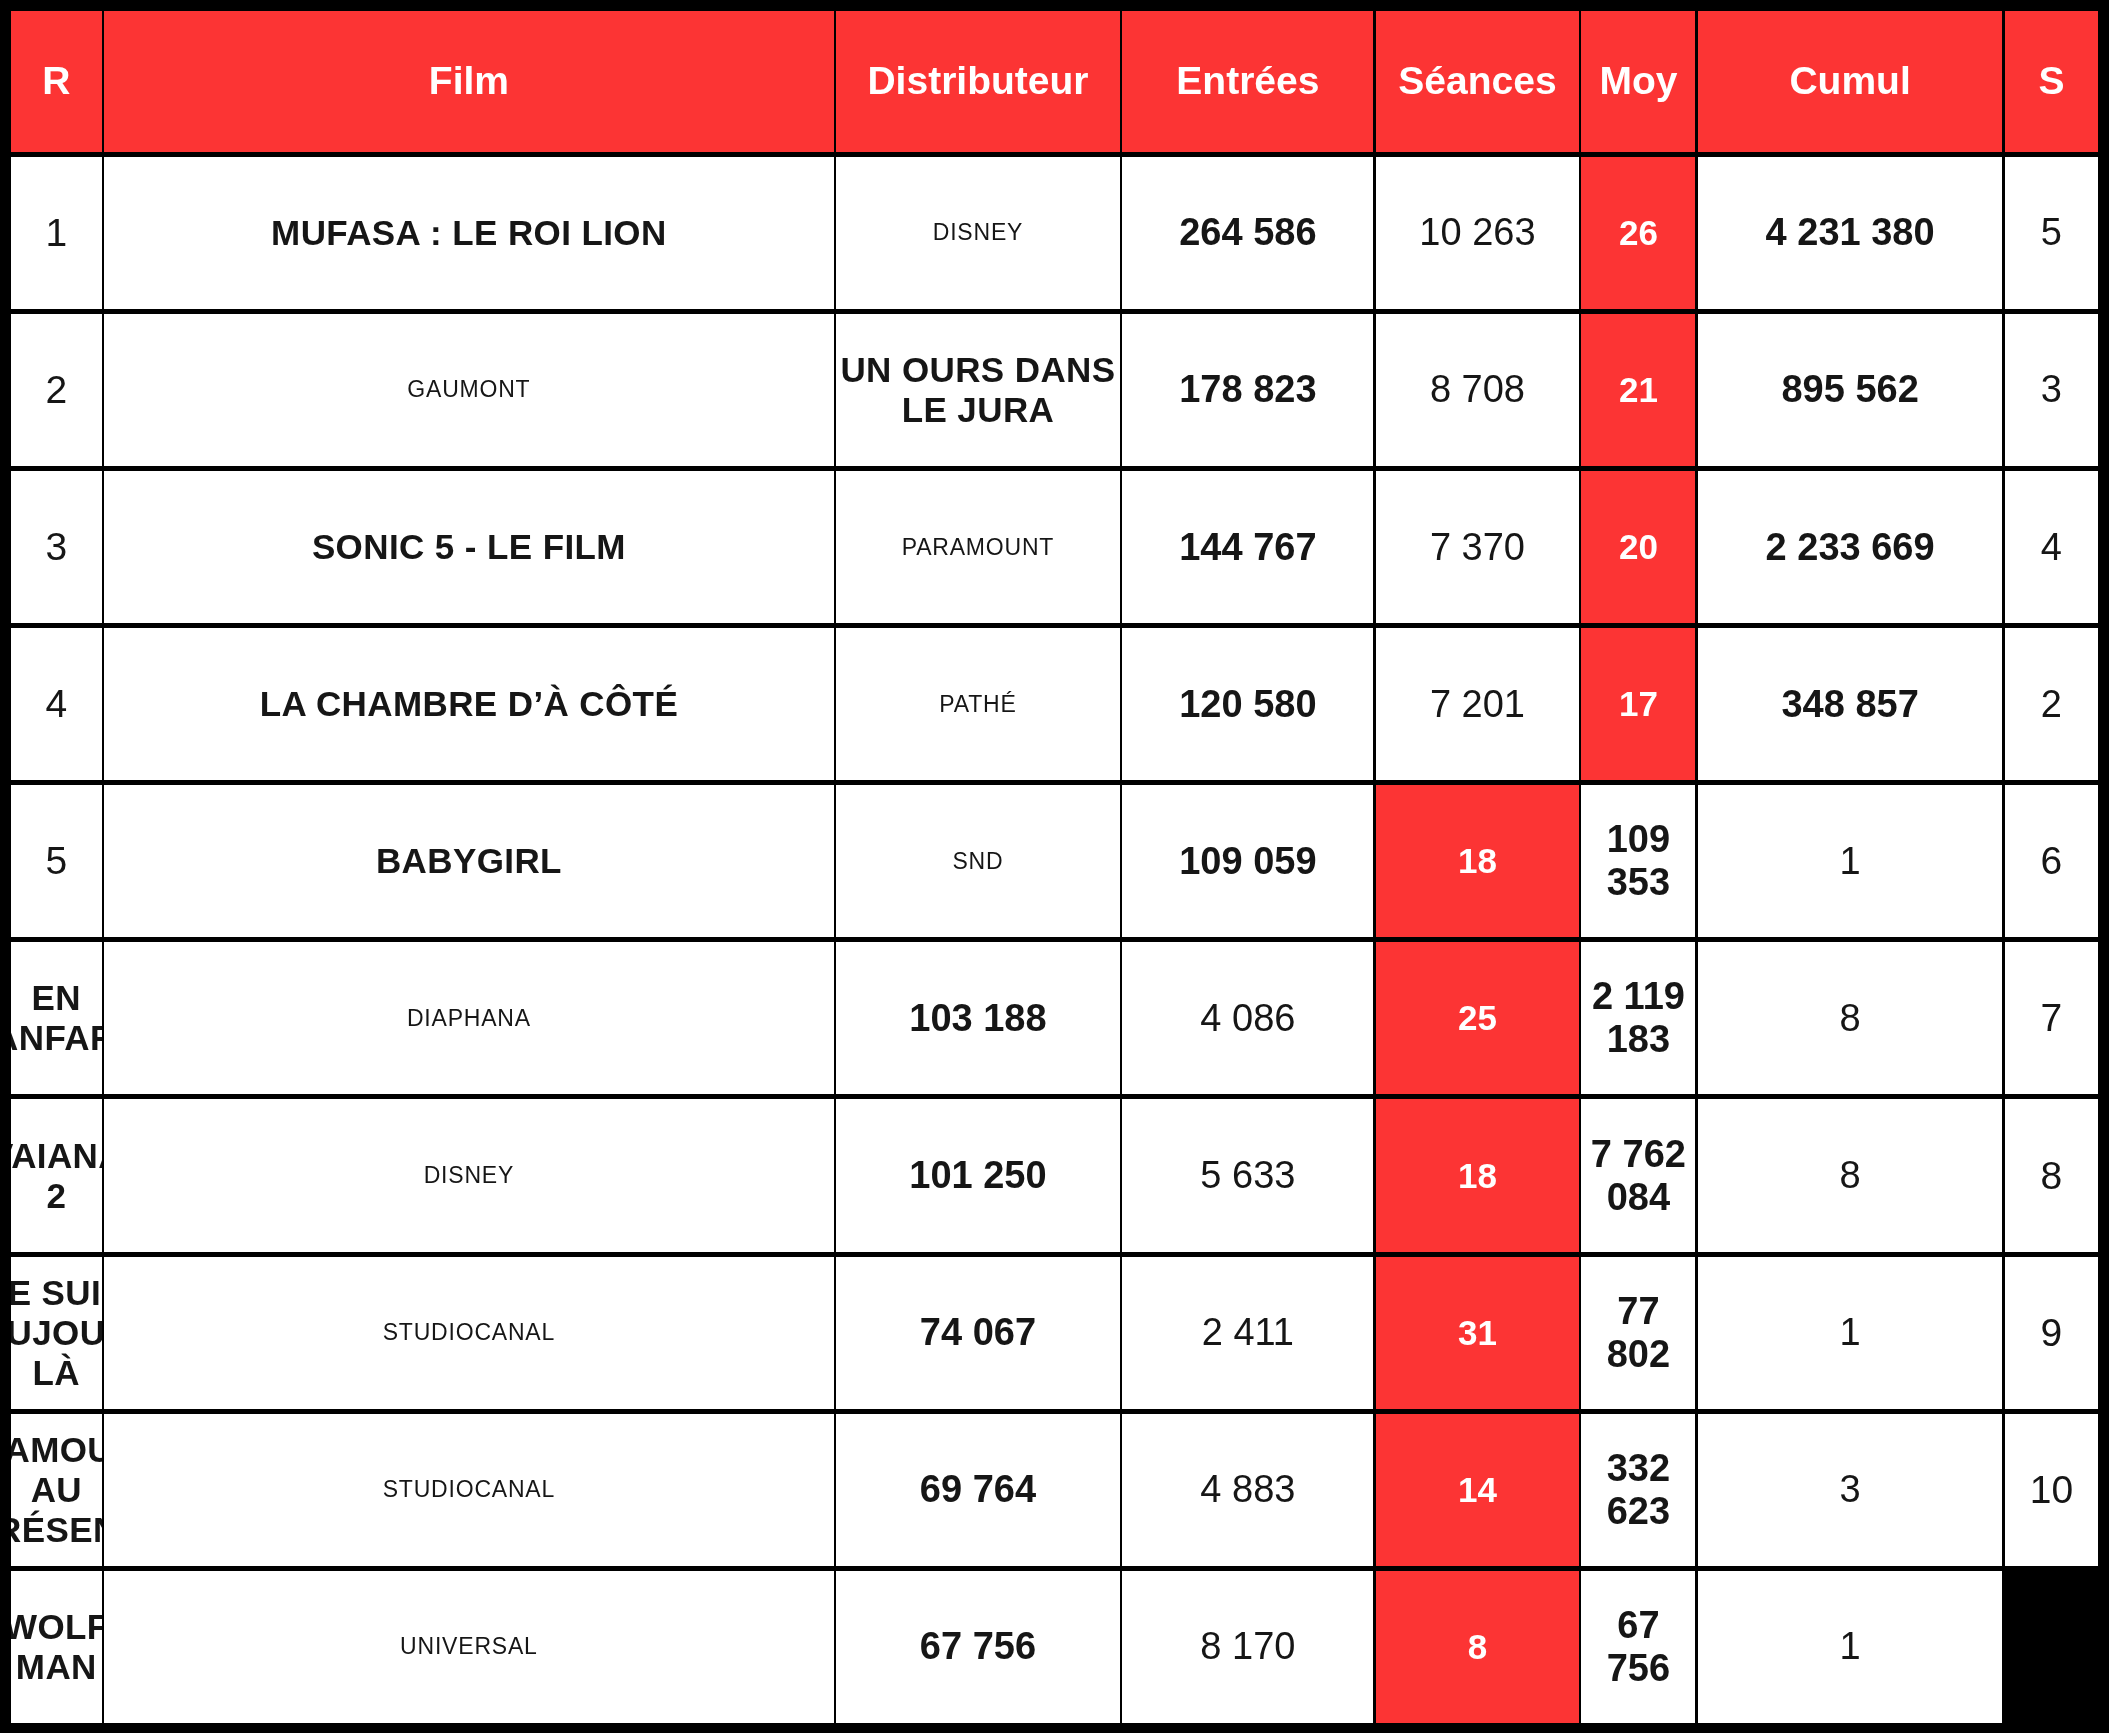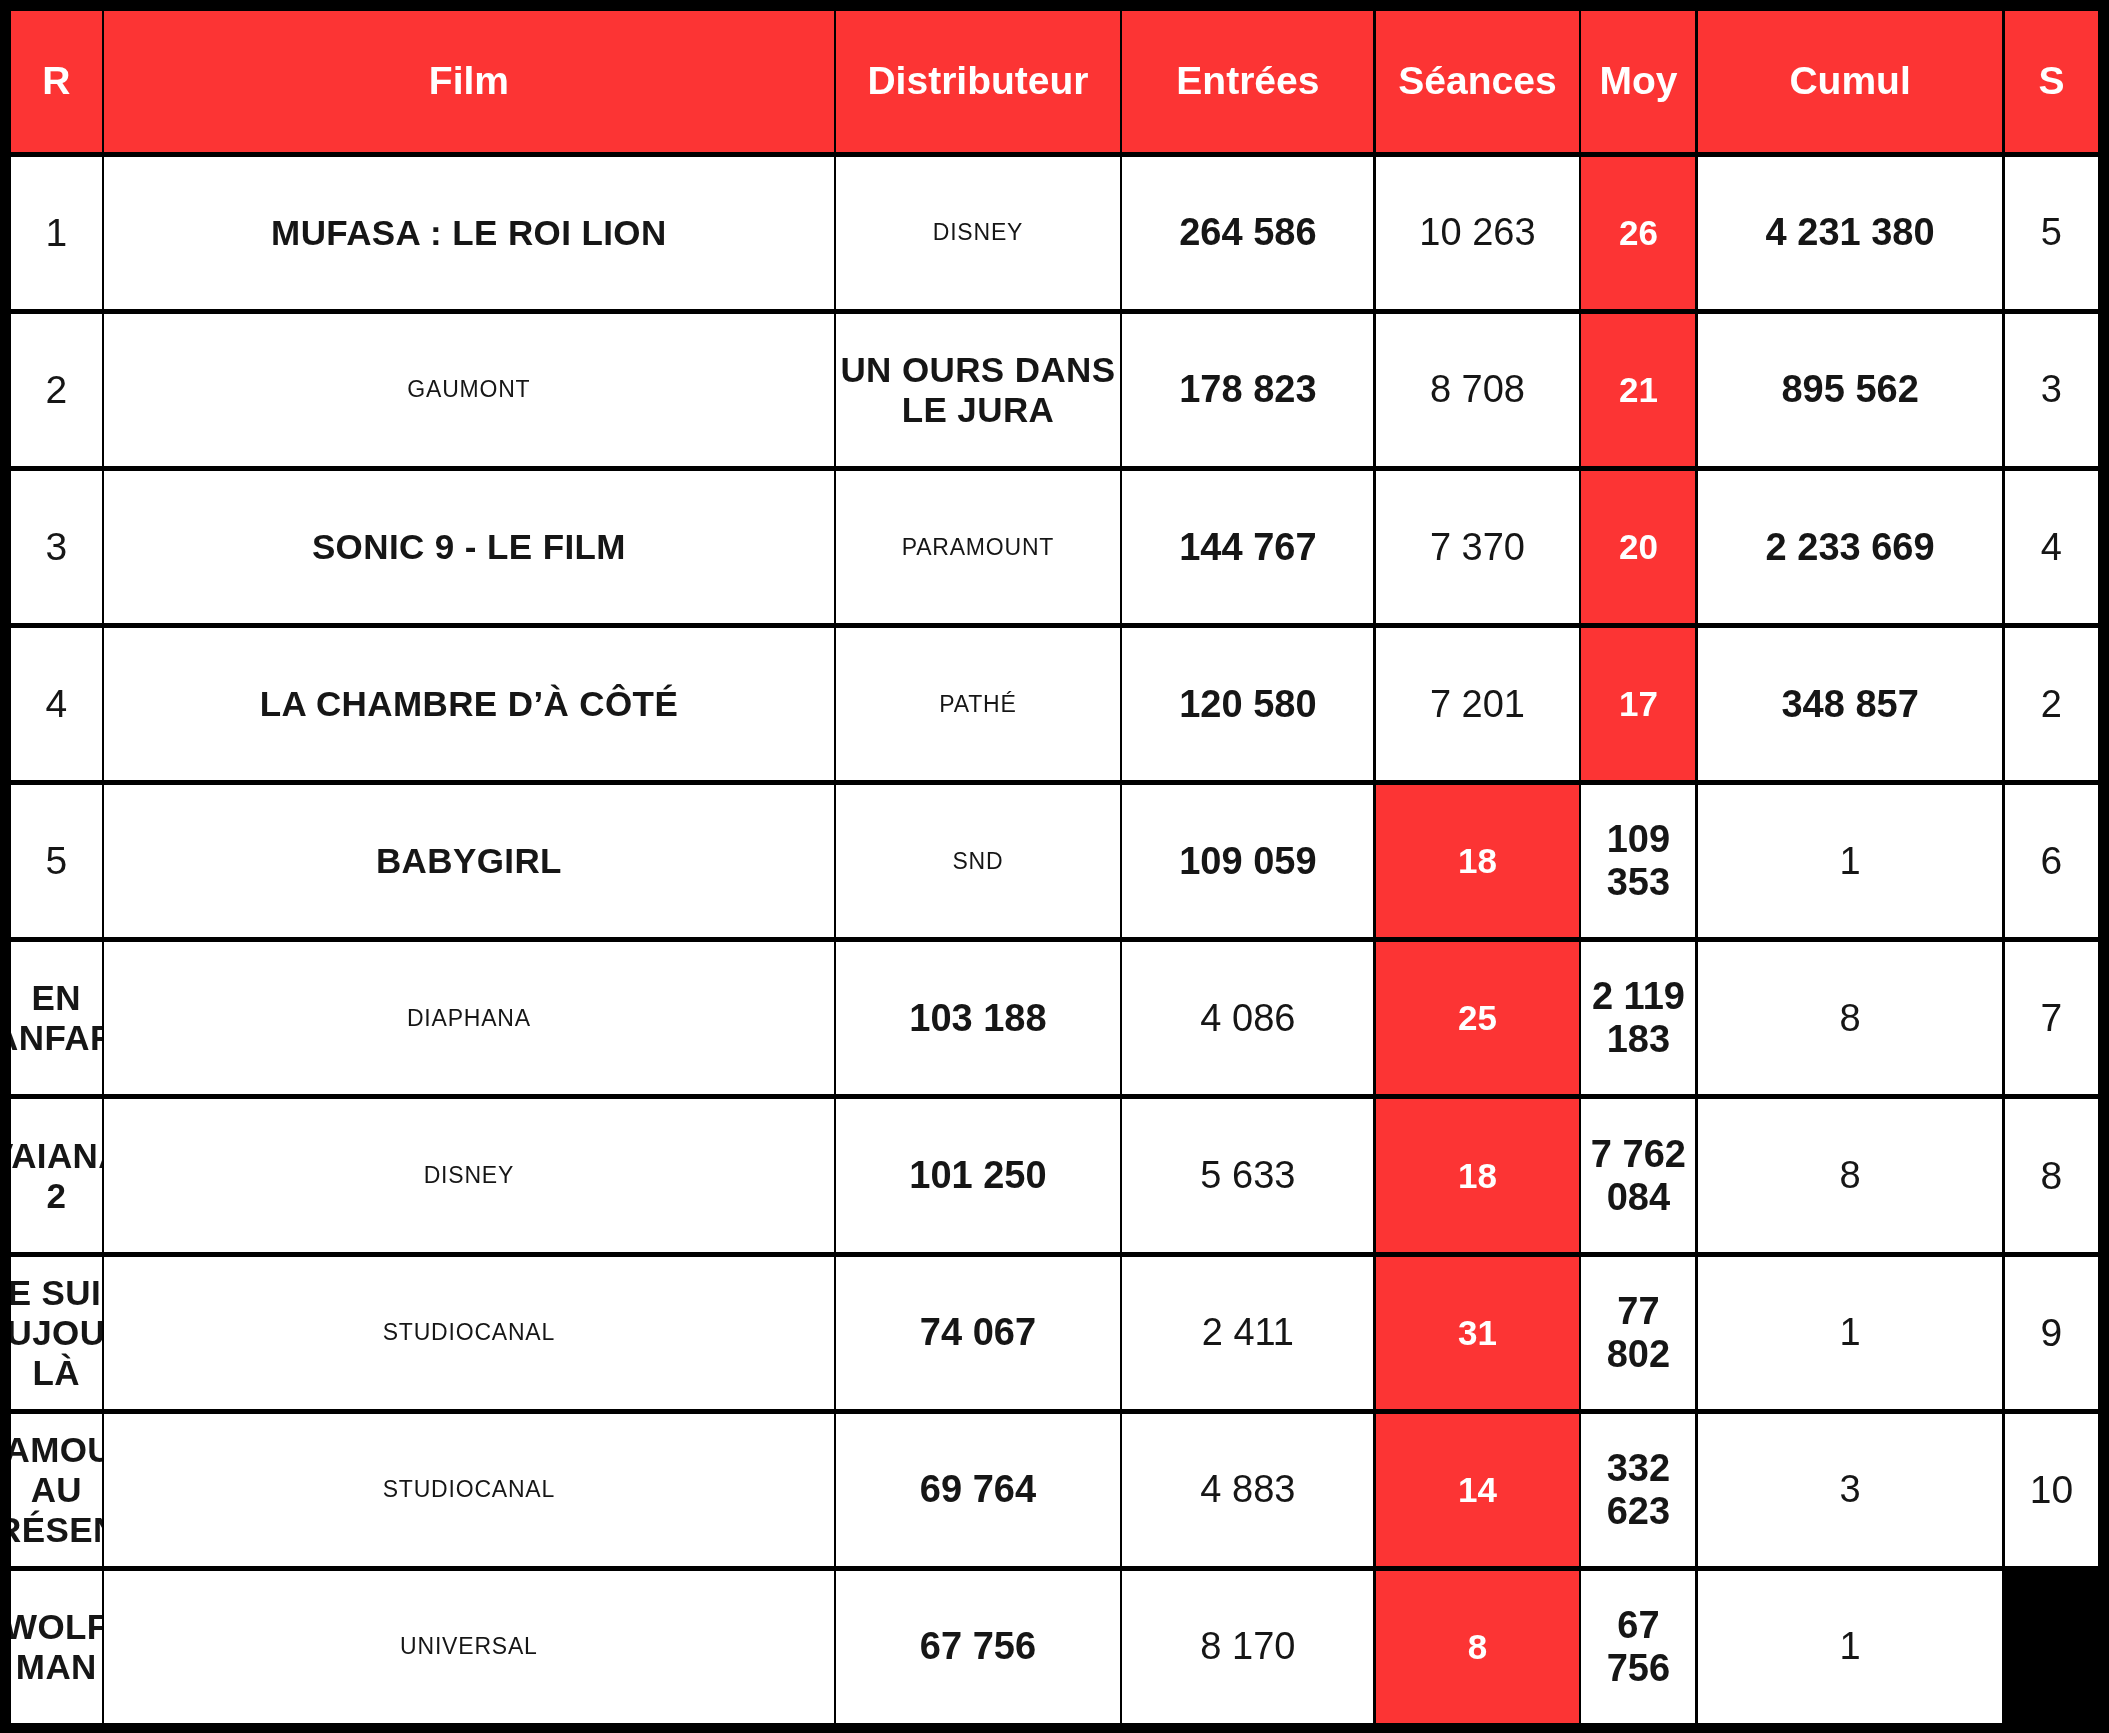--- a/index.html
+++ b/index.html
@@ -77,21 +77,21 @@
   <div class="cell rank">2</div>
   <div class="cell dist">GAUMONT</div>
   <div class="cell film">UN OURS DANS LE JURA</div>
   <div class="cell num-b">178 823</div>
   <div class="cell num">8 708</div>
   <div class="cell moy">21</div>
   <div class="cell num-b">895 562</div>
   <div class="cell num">3</div>
 
   <div class="cell rank">3</div>
-  <div class="cell film">SONIC 9 - LE FILM</div>
+  <div class="cell film">SONIC 5 - LE FILM</div>
   <div class="cell dist">PARAMOUNT</div>
   <div class="cell num-b">144 767</div>
   <div class="cell num">7 370</div>
   <div class="cell moy">20</div>
   <div class="cell num-b">2 233 669</div>
   <div class="cell num">4</div>
 
   <div class="cell rank">4</div>
   <div class="cell film">LA CHAMBRE D’À CÔTÉ</div>
   <div class="cell dist">PATHÉ</div>

